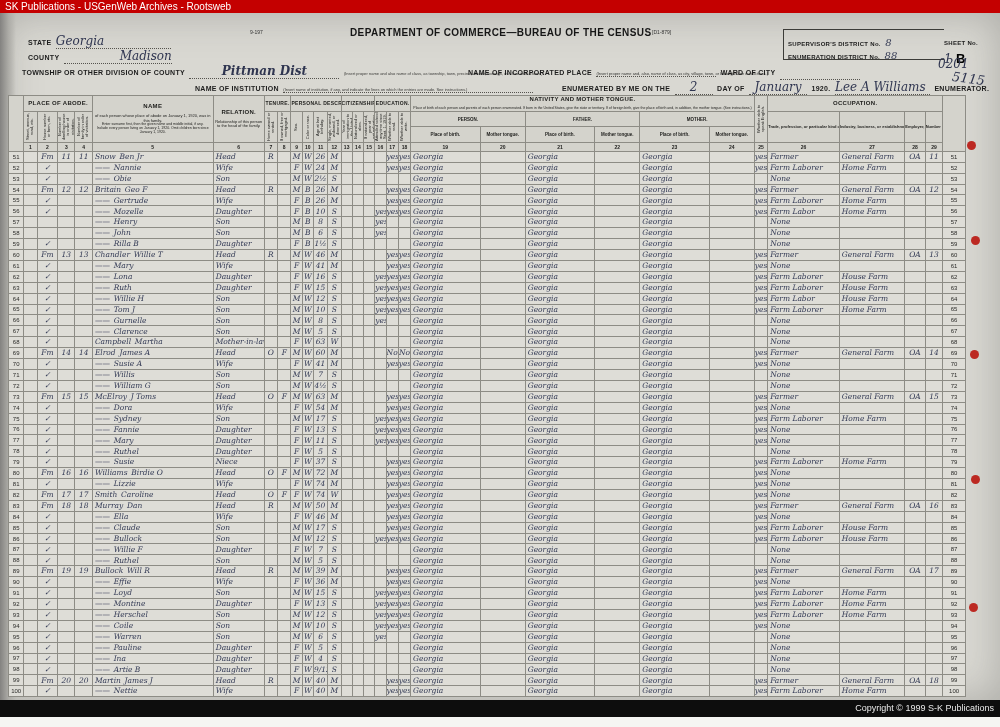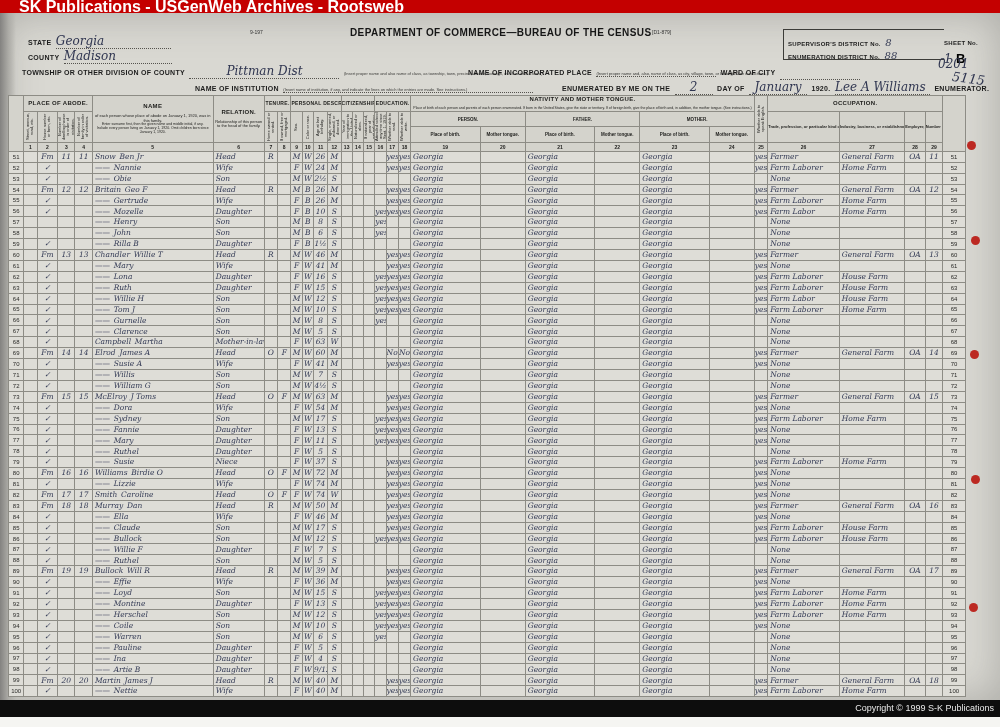--- a/index.html
+++ b/index.html
@@ -1,19 +1,19 @@
 <!DOCTYPE html>
 <html><head>
 <meta charset="utf-8">
 <style>
   html,body{margin:0;padding:0;}
   body{width:1000px;height:727px;position:relative;background:#f5f5f2;font-family:"Liberation Sans",sans-serif;overflow:hidden;}
   
   .titlebar{position:absolute;left:0;top:0;width:1000px;height:13px;background:#c40000;color:#fff;
-    font-size:16px;font-weight:bold;line-height:13px;padding-left:19px;box-sizing:border-box;white-space:nowrap;}
+    font-size:10px;font-weight:normal;line-height:13px;padding-left:5px;box-sizing:border-box;white-space:nowrap;}
   .bottombar{position:absolute;left:0;top:700px;width:1000px;height:17px;background:#0d0d0d;color:#e9e9e9;
     font-size:9px;line-height:17px;text-align:right;padding-right:6px;box-sizing:border-box;}
   
   .paper{position:absolute;left:0;top:13px;width:1000px;height:687px;background:#d9d8d2;
     box-shadow:inset 0 0 40px rgba(90,90,85,.35);}
   .scan-edge{position:absolute;left:0;top:0;width:16px;height:687px;
     background:linear-gradient(90deg,#838280,#aeada8 55%,rgba(0,0,0,0));}
   .abs{position:absolute;}
   .plabel{font-size:7px;font-weight:bold;color:#1c1c1c;letter-spacing:.3px;white-space:nowrap;}
   .micro{font-size:4px;color:#3a3a38;white-space:nowrap;}
@@ -54,21 +54,21 @@
 
 <div class="paper">
   <div class="scan-edge"></div>
 
   <div class="abs" style="left:28px;top:18px;">
     <span class="plabel">STATE</span>
     <span class="hw-big blank" style="width:115px;">Georgia</span>
   </div>
   <div class="abs" style="left:28px;top:33px;">
     <span class="plabel">COUNTY</span>
-    <span class="hw-big blank" style="width:108px;">Madison</span>
+    <span class="hw-big blank" style="width:108px;text-align:right;">Madison</span>
   </div>
 
   <div class="abs" style="left:250px;top:16px;font-size:5px;color:#333;">9-197</div>
   <div class="abs dept" style="left:350px;top:14px;">DEPARTMENT OF COMMERCE—BUREAU OF THE CENSUS</div>
   <div class="abs" style="left:652px;top:16px;font-size:5px;color:#333;">[D1-879]</div>
 
   <div class="abs distbox" style="left:783px;top:16px;width:152px;">
     <div style="height:13px;">
       <span class="plabel" style="font-size:6px;">SUPERVISOR'S DISTRICT No.</span>
       <span class="hw-big" style="font-size:10px;">8</span>
@@ -79,21 +79,21 @@
     </div>
   </div>
   <div class="abs" style="left:944px;top:18px;">
     <span class="plabel" style="font-size:6px;">SHEET No.</span><br>
     <span class="hw-big">1</span>
     <span style="font-size:13px;font-weight:bold;">B</span>
   </div>
 
   <div class="abs" style="left:22px;top:48px;">
     <span class="plabel">TOWNSHIP OR OTHER DIVISION OF COUNTY</span>
-    <span class="hw-big blank" style="width:150px;text-align:center;">Pittman Dist</span>
+    <span class="hw-big blank" style="width:150px;text-align:center;font-weight:bold;">Pittman Dist</span>
     <span class="micro">(Insert proper name and also name of class, as township, town, precinct, district, borough, etc.  See instructions.)</span>
   </div>
   <div class="abs" style="left:468px;top:48px;">
     <span class="plabel">NAME OF INCORPORATED PLACE</span>
     <span class="micro blank" style="width:120px;">(Insert proper name and, also, name of class, as city, village, town, or borough.  See instructions.)</span>
     <span class="plabel">WARD OF CITY</span>
     <span class="blank" style="width:80px;">&nbsp;</span>
   </div>
   <div class="abs stamp" style="left:938px;top:44px;font-size:12px;">0201</div>
 

